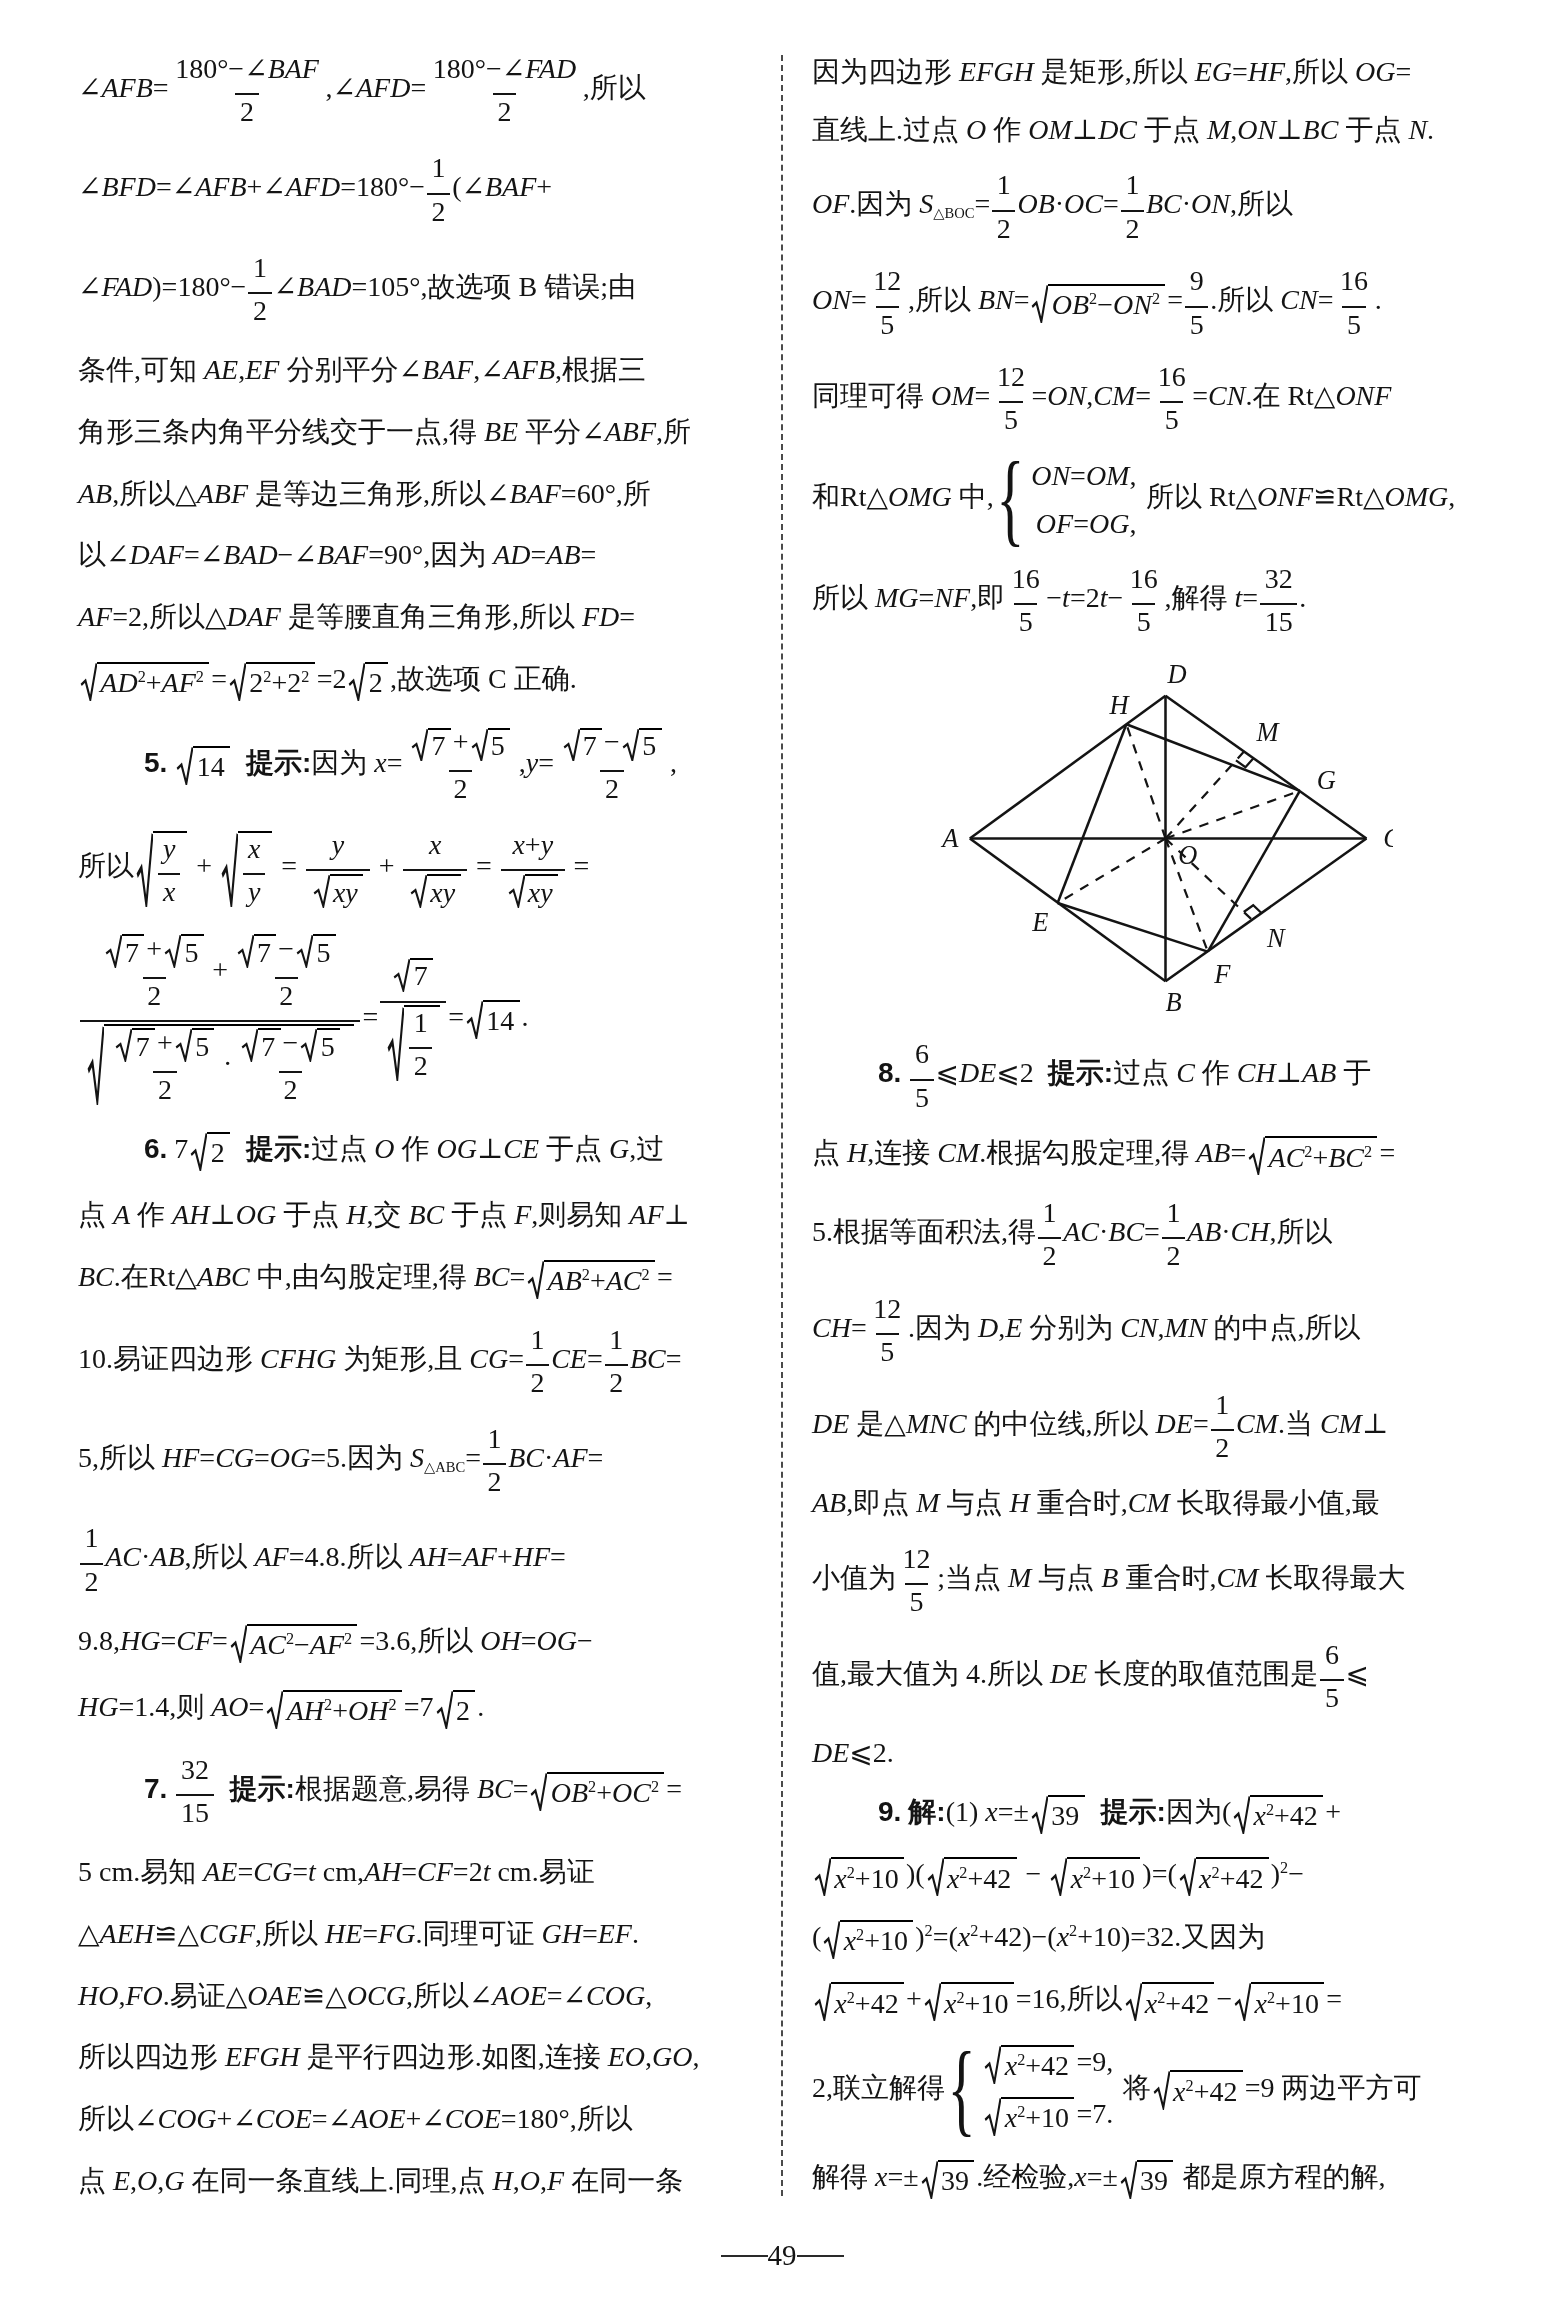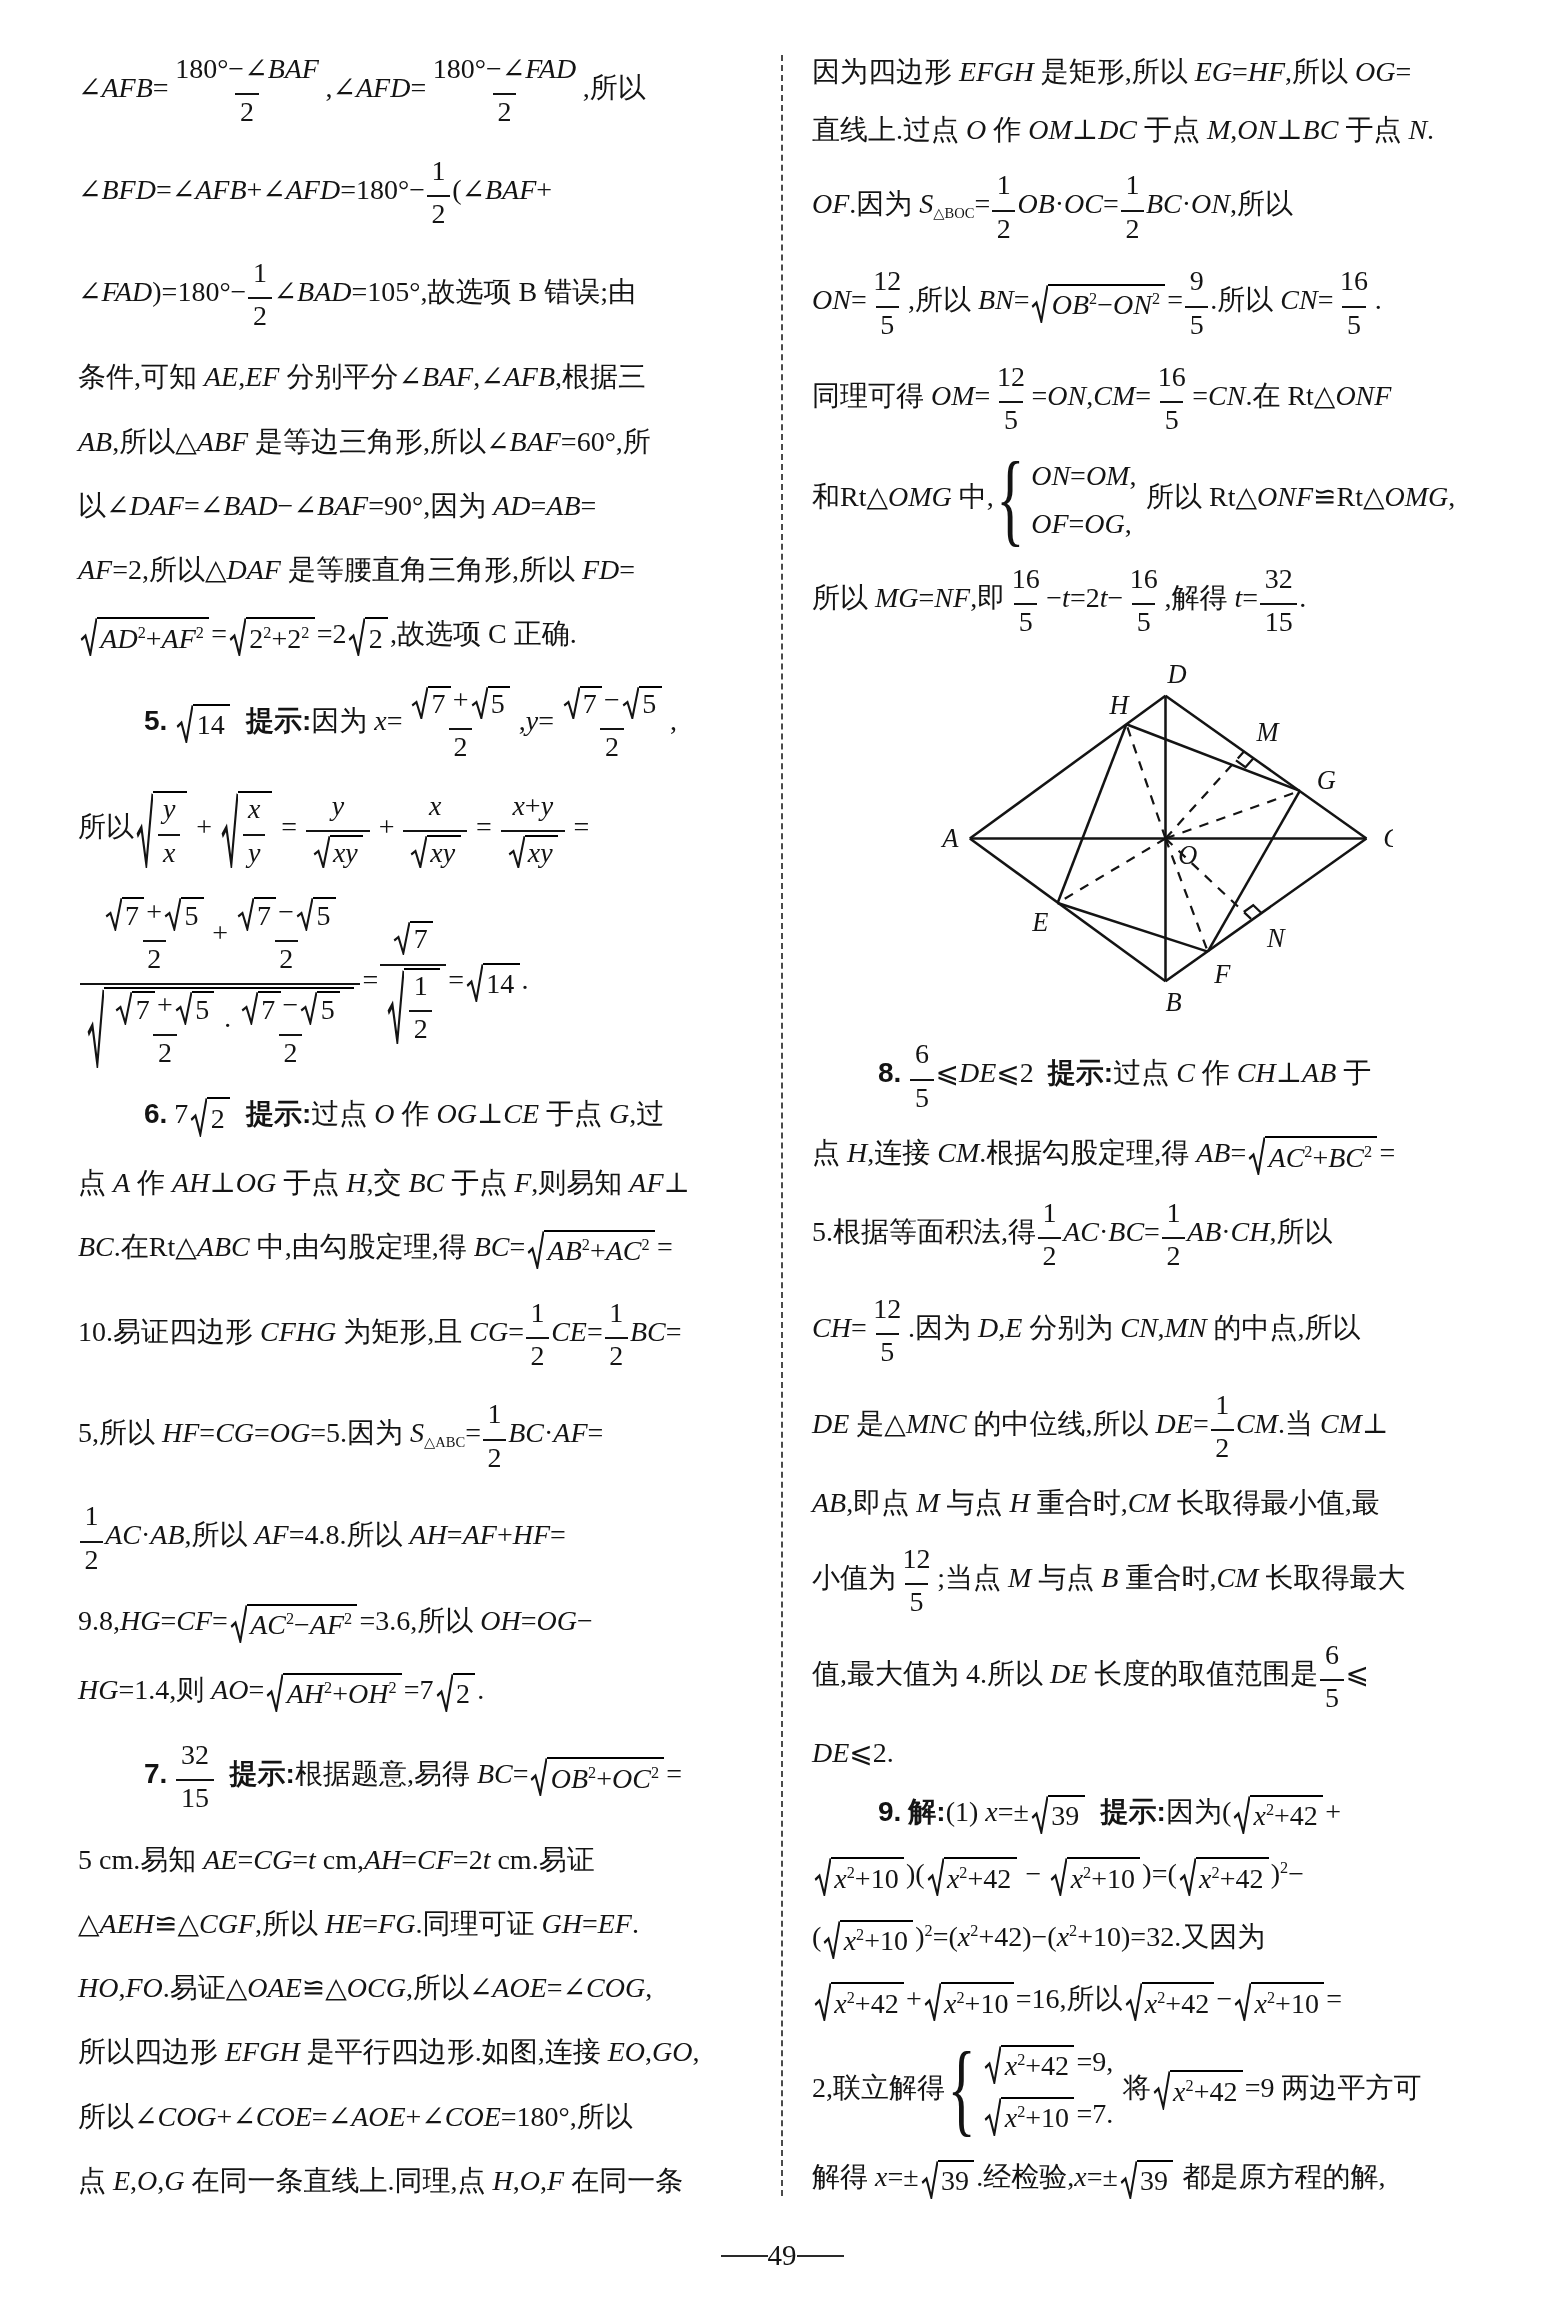--- a/index.html
+++ b/index.html
@@ -22,40 +22,41 @@
   .frac>.num{padding:0 4.6px 2px;}
   .frac>.den{border-top:2px solid #141414;padding:2px 4.6px 0;}
   .sup{font-size:.58em;vertical-align:.6em;line-height:1;}
   .sub{font-size:.52em;vertical-align:-.35em;line-height:1;}
   .sqrt{display:inline-flex;align-items:stretch;vertical-align:middle;margin:0 2px;}
   .rad{position:relative;width:17px;flex:none;align-self:stretch;}
   .rad svg{position:absolute;inset:0;width:100%;height:100%;}
   .sqb{border-top:2px solid #000000;padding:1.3px 5.3px 0 3.3px;}
   .sys{display:inline-flex;align-items:center;vertical-align:middle;margin:0 2.6px;}
   .sys>.brace{font-size:2.1em;transform:scaleY(1.75);transform-origin:center;margin-right:6.6px;line-height:1;}
-  .syscol{display:inline-flex;flex-direction:column;gap:12px;}
+  .syscol{display:inline-flex;flex-direction:column;gap:12px;text-align:right;}
   .figure-wrap{display:flex;justify-content:center;padding:4px 0;}
   svg.geo{width:455px;height:349px;}
   .geo line{stroke:#141414;stroke-width:2.4;}
   .geo line.dash{stroke-dasharray:9 8;stroke-width:2.1;}
   .geo polyline.ra{fill:none;stroke:#141414;stroke-width:2.1;}
   .geo text{font-family:"Liberation Serif",serif;font-style:italic;font-size:25px;fill:#141414;}
   .footer{position:absolute;left:0;right:0;top:2239px;display:flex;align-items:center;justify-content:center;font-size:29px;}
   .pgdash{width:47px;border-top:2px solid #2a2a2a;display:inline-block;}
 </style>
 </head>
 <body>
 
 <div class="page">
   <div class="columns">
     <div class="col col-left" id="colL">
         <div class="line">∠<span class="mv">AFB</span>=<span class="frac"><span class="num">180°−∠<span class="mv">BAF</span></span><span class="den">2</span></span>,∠<span class="mv">AFD</span>=<span class="frac"><span class="num">180°−∠<span class="mv">FAD</span></span><span class="den">2</span></span>,所以</div>
         <div class="line">∠<span class="mv">BFD</span>=∠<span class="mv">AFB</span>+∠<span class="mv">AFD</span>=180°−<span class="frac"><span class="num">1</span><span class="den">2</span></span>(∠<span class="mv">BAF</span>+</div>
         <div class="line">∠<span class="mv">FAD</span>)=180°−<span class="frac"><span class="num">1</span><span class="den">2</span></span>∠<span class="mv">BAD</span>=105°,故选项 B 错误;由</div>
         <div class="line">条件,可知 <span class="mv">AE</span>,<span class="mv">EF</span> 分别平分∠<span class="mv">BAF</span>,∠<span class="mv">AFB</span>,根据三</div>
+        <div class="line">角形三条内角平分线交于一点,得 <span class="mv">BE</span> 平分∠<span class="mv">ABF</span>,所</div>
         <div class="line"><span class="mv">AB</span>,所以△<span class="mv">ABF</span> 是等边三角形,所以∠<span class="mv">BAF</span>=60°,所</div>
         <div class="line">以∠<span class="mv">DAF</span>=∠<span class="mv">BAD</span>−∠<span class="mv">BAF</span>=90°,因为 <span class="mv">AD</span>=<span class="mv">AB</span>=</div>
         <div class="line"><span class="mv">AF</span>=2,所以△<span class="mv">DAF</span> 是等腰直角三角形,所以 <span class="mv">FD</span>=</div>
         <div class="line"><span class="sqrt"><span class="rad"><svg viewBox="0 0 14 24" preserveAspectRatio="none">
                 <path d="M1 14 L4.5 11.5 L8.5 23 L13.6 0.9" fill="none" stroke="#141414" stroke-width="1.7"></path>
               </svg></span><span class="sqb"><span class="mv">AD</span><span class="sup">2</span>+<span class="mv">AF</span><span class="sup">2</span></span></span>=<span class="sqrt"><span class="rad"><svg viewBox="0 0 14 24" preserveAspectRatio="none">
                 <path d="M1 14 L4.5 11.5 L8.5 23 L13.6 0.9" fill="none" stroke="#141414" stroke-width="1.7"></path>
               </svg></span><span class="sqb">2<span class="sup">2</span>+2<span class="sup">2</span></span></span>=2<span class="sqrt"><span class="rad"><svg viewBox="0 0 14 24" preserveAspectRatio="none">
                 <path d="M1 14 L4.5 11.5 L8.5 23 L13.6 0.9" fill="none" stroke="#141414" stroke-width="1.7"></path>
               </svg></span><span class="sqb">2</span></span>,故选项 C 正确.</div>

